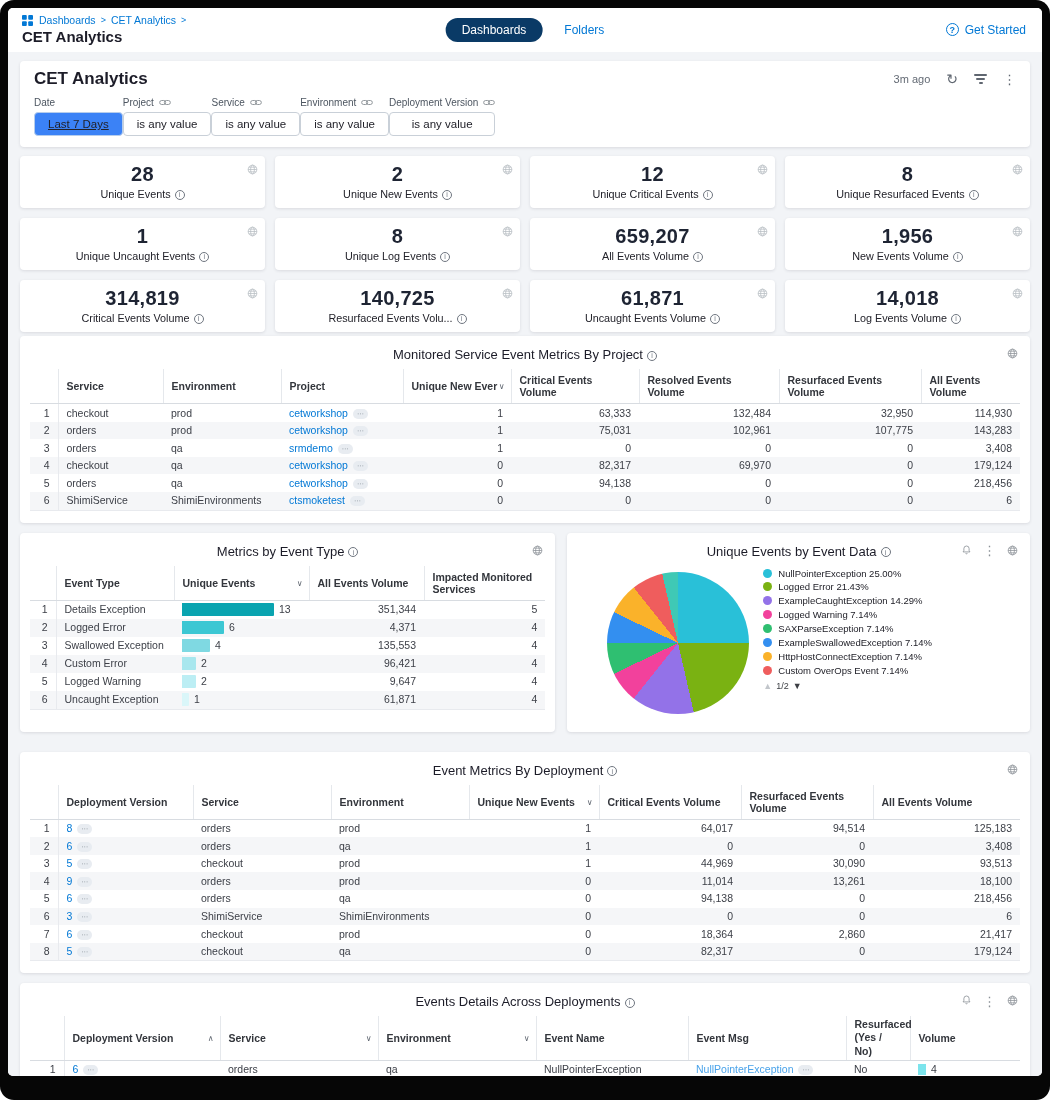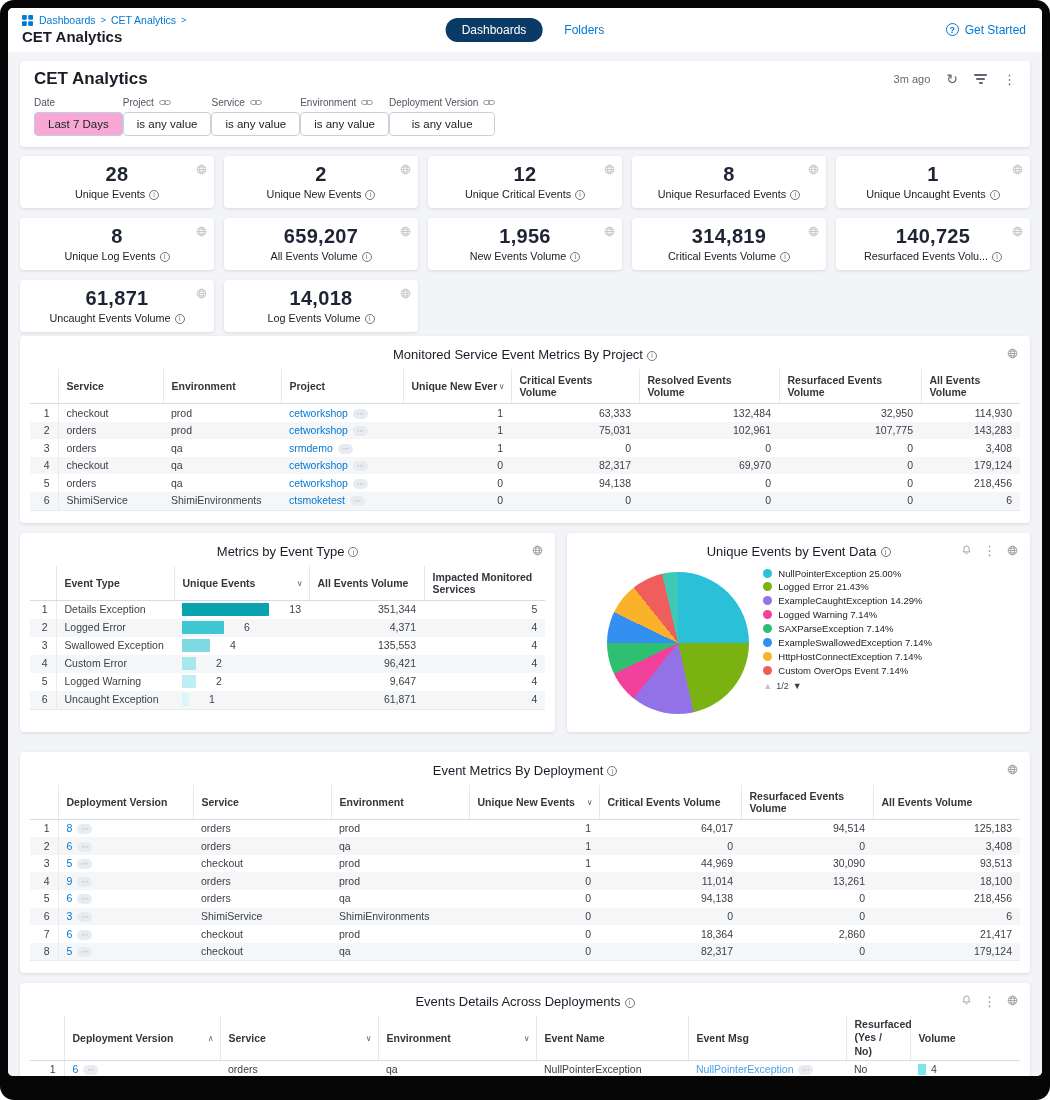--- a/index.html
+++ b/index.html
@@ -32,24 +32,24 @@
   .hc-meta { display:flex; align-items:center; gap:16px; color:#636a74; font-size:11px; }
   .refresh-ic { font-size:14px; color:#5f6670; cursor:pointer; }
   .funnel { display:inline-block; cursor:pointer; }
   .funnel i { display:block; height:1.7px; background:#5f6670; margin:2.2px auto; border-radius:1px; }
   .funnel i:nth-child(1){ width:13px; } .funnel i:nth-child(2){ width:9px; } .funnel i:nth-child(3){ width:4px; }
   .kebab { font-size:13px; color:#5f6670; cursor:pointer; }
   .filters { display:flex; margin-top:8px; }
   .filter .flabel { display:flex; align-items:center; gap:5px; font-size:10px; color:#4c5560; margin-bottom:4px; }
   .flabel .icon-link { color:#8a9096; display:inline-flex; }
   .fvalue { border:1px solid #c9d0d8; border-radius:4px; background:#fff; font-size:11.5px; color:#22222a; padding:5px 13px; text-align:center; min-width:88px; cursor:pointer; }
-  .fvalue.date { background:#f9a8d4; border-color:#b6cdec; }
+  .fvalue.date { background:#3b82f6; border-color:#b6cdec;text-decoration:underline; }
 
   
-  .tiles { display:grid; grid-template-columns:repeat(5,1fr); gap:10px; margin-bottom:4px; }
+  .tiles { display:grid; grid-template-columns:repeat(4,1fr); gap:10px; margin-bottom:4px; }
   .tile { position:relative; background:#fff; border-radius:4px; box-shadow:0 1px 3px rgba(40,41,61,.12); text-align:center; padding:7px 4px 8px; }
   .tile-globe { position:absolute; top:5px; right:7px; color:#b6bcc2; }
   .tval { font-size:20px; font-weight:bold; color:#1e2433; letter-spacing:.3px; }
   .tlabel { font-size:10.8px; color:#22222a; margin-top:2px; }
   .info-icon { display:inline-flex; width:10px; height:10px; border:1px solid #6f7680; border-radius:50%; color:#6f7680; font-size:7px; align-items:center; justify-content:center; margin-left:4px; vertical-align:1px; font-style:normal; }
 
   .section-title { text-align:center; font-size:13.5px; font-weight:bold; color:#15151c; margin:9px 0; }
 
   
   .table-card { padding:4px 10px 12px; margin-bottom:10px; }
@@ -63,21 +63,21 @@
   th.two-line { white-space:pre-line; line-height:1.25; padding-top:2px; padding-bottom:2px; }
   td { font-size:10.5px; color:#3d4048; padding:2.5px 8px; line-height:1.2; overflow:hidden; white-space:nowrap; }
   tbody tr:nth-child(even) td { background:#f5f6f8; }
   tbody tr:last-child td { border-bottom:1px solid #e8eaee; }
   td.num { text-align:right; border-right:1px solid #e8eaee; color:#3d4048; }
   td.r { text-align:right; }
   .caret { position:absolute; right:6px; top:50%; transform:translateY(-50%); font-size:8px; color:#5f6670; font-weight:normal; }
   .link { color:#0278d5; cursor:pointer; }
   .link.msg { color:#4aa3ea; }
   .badge { display:inline-block; background:#e8ecf1; color:#7c858e; border-radius:8px; font-size:7px; line-height:10px; padding:0 4px; margin-left:5px; vertical-align:1px; cursor:pointer; }
-  .bar-wrap { display:flex; align-items:center; gap:20px; }
+  .bar-wrap { display:flex; align-items:center; gap:5px; }
   .hbar { display:inline-block; height:13px; border-radius:0 1px 1px 0; }
   .vol-wrap { display:flex; align-items:center; gap:5px; }
   .volbar { display:inline-block; height:11px; background:#7ce4ec; }
 
   
   .two-col { display:flex; gap:12px; margin-bottom:10px; }
   .two-col .left { flex:0 0 53%; }
   .two-col .right { flex:1; }
   .pie-body { display:flex; gap:14px; padding:2px 6px 6px 30px; align-items:flex-start; }
   .pie { width:142px; height:142px; border-radius:50%; flex:none; margin-top:4px; }

